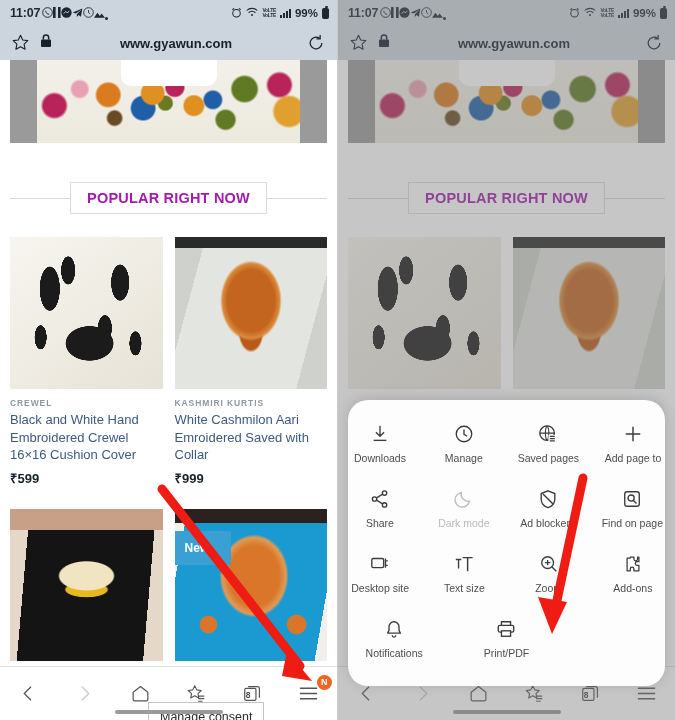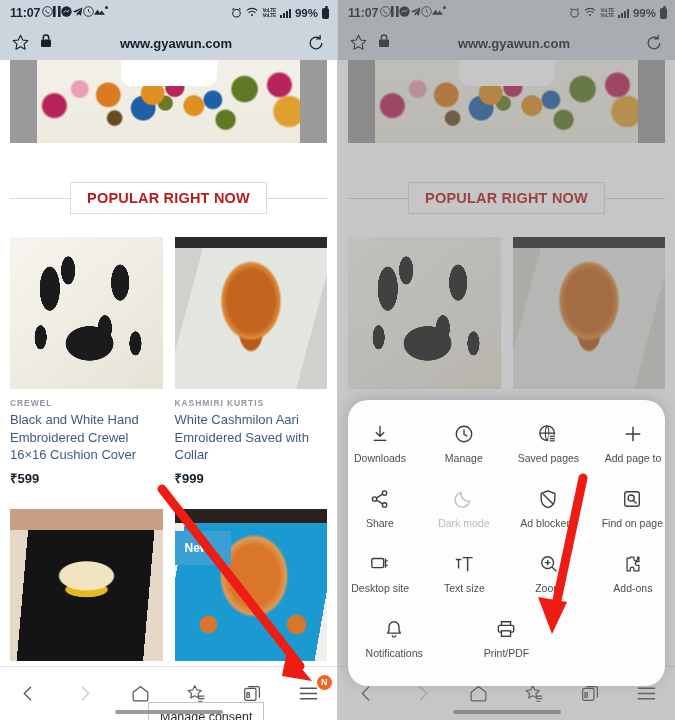--- a/index.html
+++ b/index.html
@@ -13,21 +13,21 @@
   .phone { position: relative; width: 337px; height: 720px; overflow: hidden; background:#fff; }
   .phone.right { width: 338px; border-left: 1px solid #c9c9c9; }
 
   
   .statusbar {
     height: 26px; background: #ccd5dd;
     display: flex; align-items: center; justify-content: space-between;
     padding: 0 8px 0 10px;
     font-size: 11.5px; color: #1b2733; font-weight: bold;
   }
-  .sb-left { display: flex; align-items: flex-start; }
+  .sb-left { display: flex; align-items: flex-end; }
   .sb-right { display: flex; align-items: center; gap: 4px; }
   .sb-time { font-size: 12.5px; letter-spacing: -0.2px; margin-right: 2px; }
   .sb-ico { font-size: 10px; line-height: 1; display: inline-block; }
   .sb-pct { font-size: 11.5px; }
   .tiny-dot { width: 3px; height: 3px; border-radius: 50%; background: #1b2733; display:inline-block; }
   .volte {
     font-size: 5px; line-height: 5px; font-weight: bold;
     display: flex; flex-direction: column; align-items: center; letter-spacing: -0.3px;
   }
   .bars { display: flex; align-items: flex-end; gap: 1px; height: 10px; }
@@ -93,21 +93,21 @@
     margin: 38px 10px 0; position: relative;
     display: flex; align-items: center; justify-content: center; height: 34px;
   }
   .sec-header:before {
     content:""; position:absolute; left:0; right:0; top:50%;
     height:1px; background:#d8d8d8;
   }
   .sec-title {
     position: relative; background: #fff; border: 1px solid #dcdcdc;
     padding: 7px 16px; font-size: 14.5px; font-weight: bold;
-    color: #b91c1c; letter-spacing: 0.2px;
+    color: #a21caf; letter-spacing: 0.2px;
   }
 
   .grid { display: flex; gap: 12px; margin: 22px 10px 0; }
   .card { flex: 1; min-width: 0; }
   .card-img { width: 100%; height: 152px; position: relative; overflow: hidden; }
 
   .img-cushion {
     background:
       radial-gradient(ellipse 22% 16% at 52% 70%, #1b1b1b 0 70%, transparent 72%),
       radial-gradient(ellipse 10% 22% at 26% 34%, #1b1b1b 0 65%, transparent 67%),

